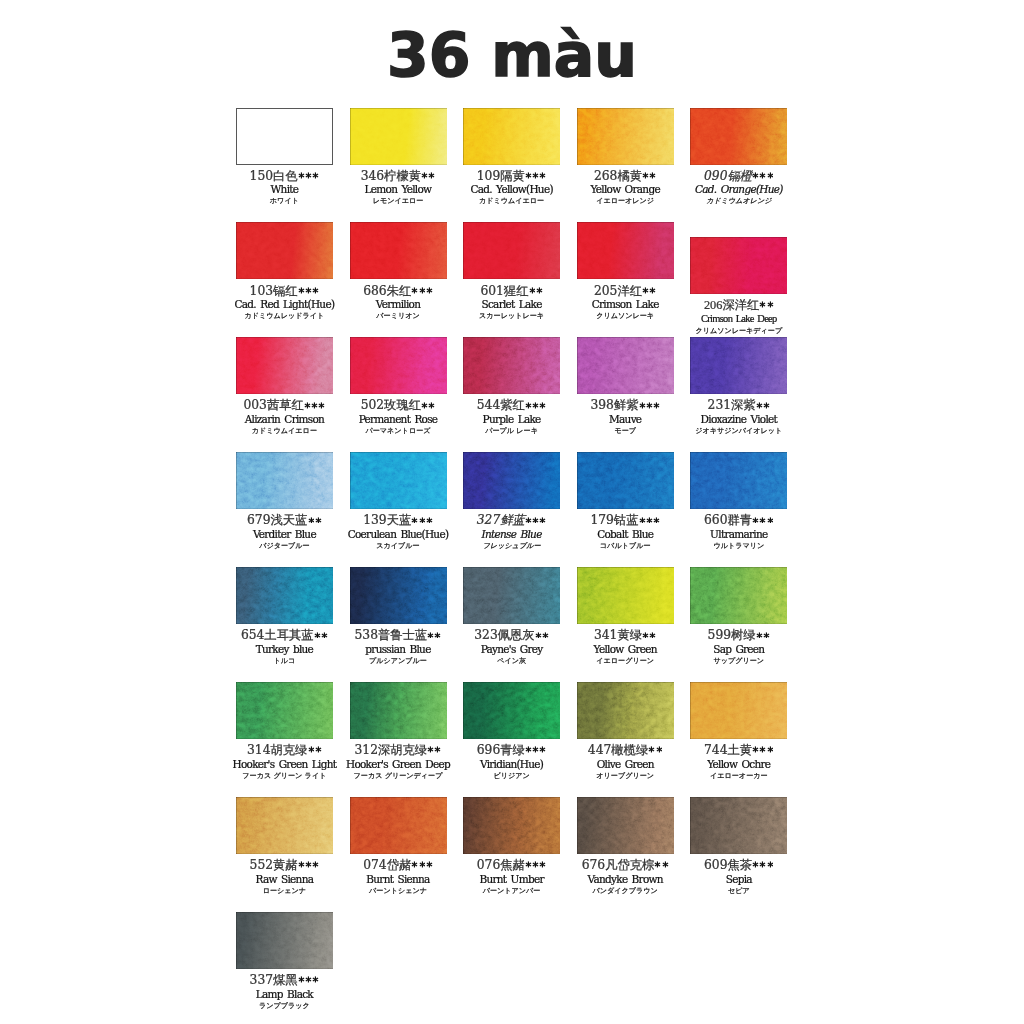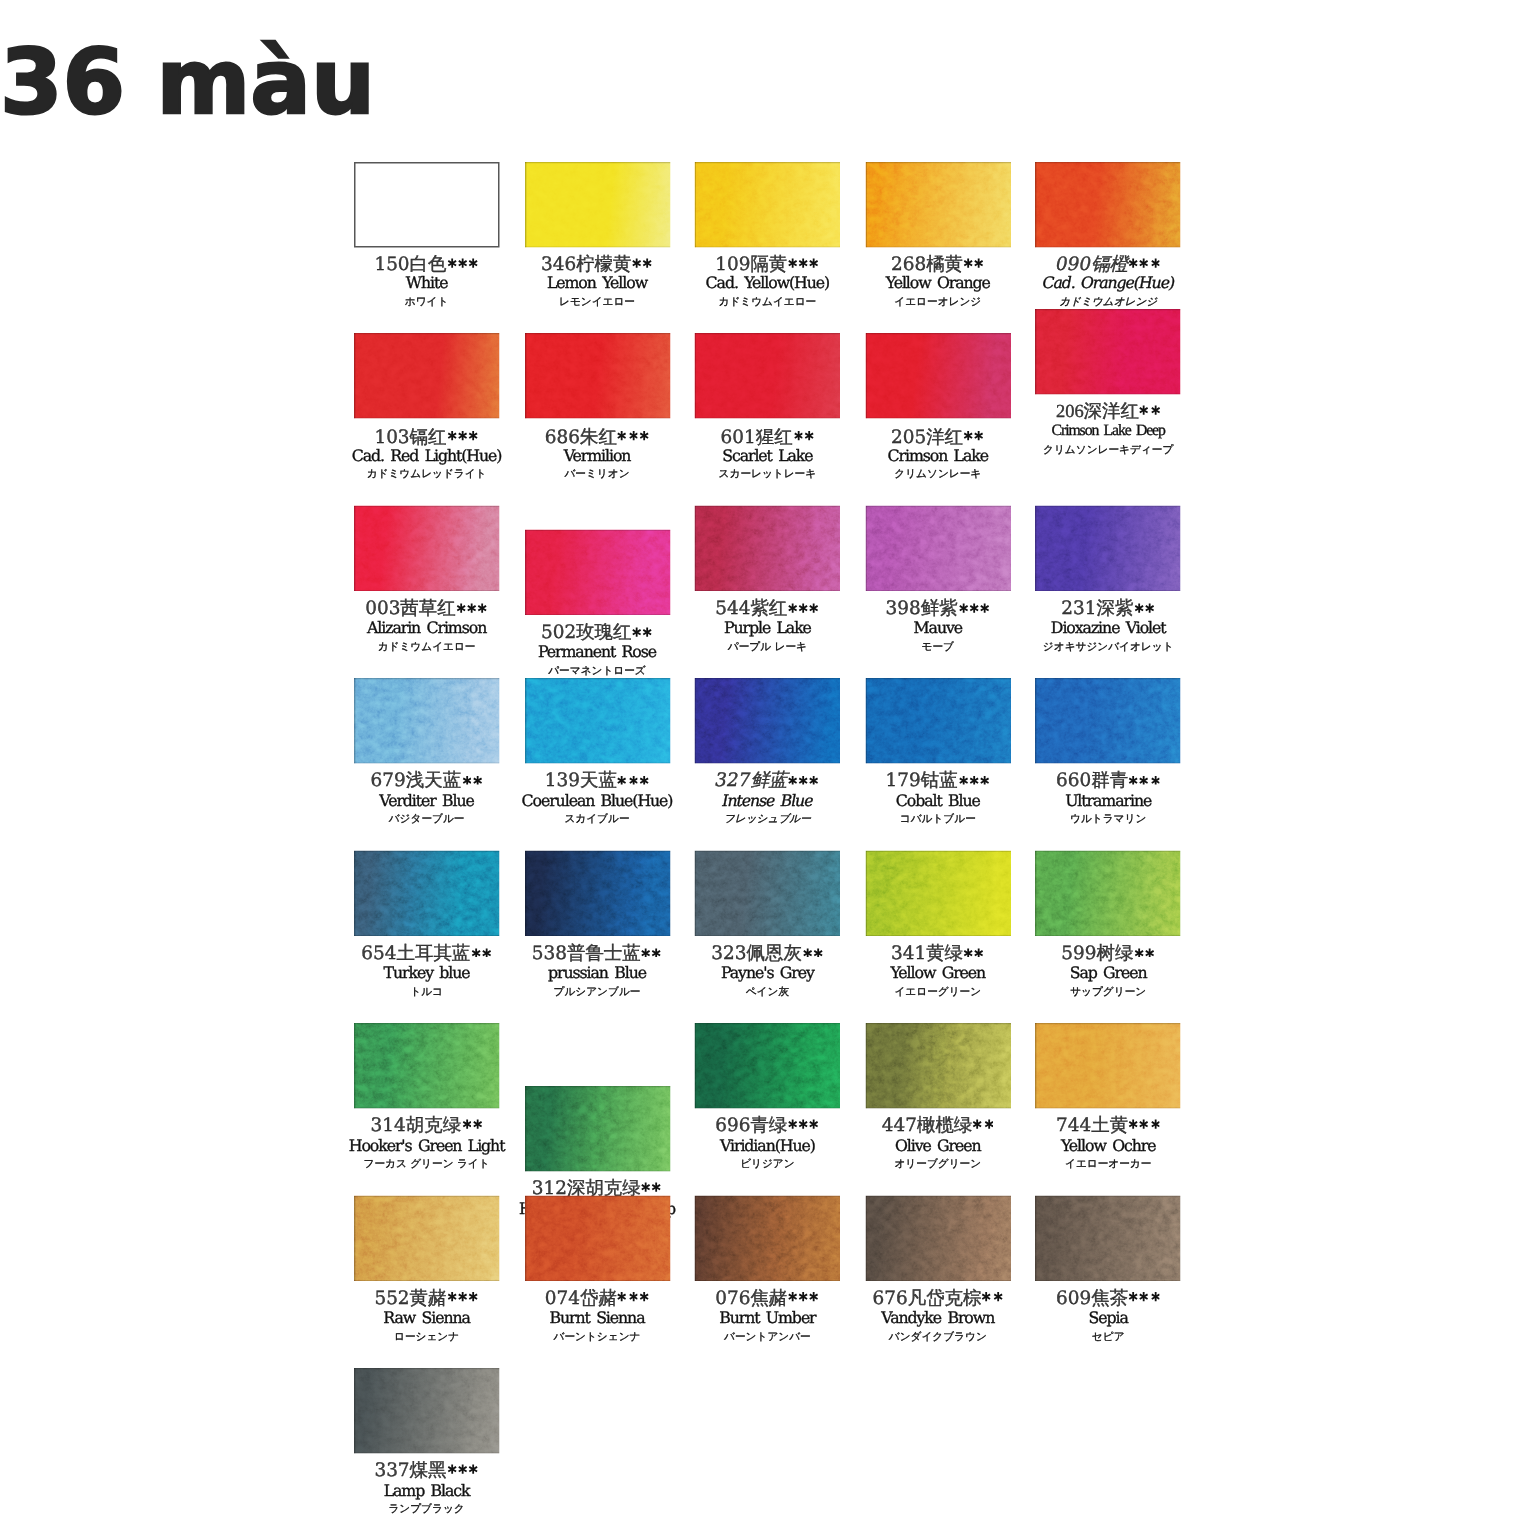--- a/index.html
+++ b/index.html
@@ -1,20 +1,20 @@
 <!DOCTYPE html>
 <html><head>
 <meta charset="utf-8">
 <title>36 mau</title>
 <style>
   html,body{margin:0;padding:0;}
   body{width:1024px;height:1024px;background:#ffffff;overflow:hidden;
        font-family:"DejaVu Serif",serif;}
   #page{position:relative;width:1024px;height:1024px;}
-  #title{position:absolute;left:0;top:24.5px;width:1024px;text-align:left;
+  #title{position:absolute;left:0;top:24.5px;width:1024px;text-align:center;
          font-family:"DejaVu Sans",sans-serif;font-weight:bold;font-size:60px;
          color:#262626;line-height:1;-webkit-text-stroke:1.6px #262626;}
   .cell{position:absolute;}
   .sw{position:relative;width:97px;height:57px;overflow:hidden;}
   .sw .grad{position:absolute;left:0;top:0;right:0;bottom:0;}
   .sw .tex{position:absolute;left:0;top:0;right:0;bottom:0;mix-blend-mode:overlay;opacity:.85;}
   .sw .edge{position:absolute;left:0;top:0;right:0;bottom:0;box-shadow:inset 0.9px 0 0 rgba(0,0,0,.22), inset 0 0.9px 0 rgba(0,0,0,.18), inset 0 -0.7px 0 rgba(0,0,0,.12);}
   .sw.white{box-sizing:border-box;border:1.2px solid #575757;background:#fff;}
   .lbl{-webkit-text-stroke:0.22px #111;position:absolute;left:-24px;top:62.2px;width:145px;text-align:center;}
   .stars{display:inline-block;}
@@ -376,21 +376,21 @@
                 <g stroke="#111" stroke-width="3.5" stroke-linecap="butt">
                   <line x1="10" y1="1.2" x2="10" y2="18.8"></line>
                   <line x1="2.4" y1="5.6" x2="17.6" y2="14.4"></line>
                   <line x1="2.4" y1="14.4" x2="17.6" y2="5.6"></line>
                 </g>
               </svg></span></div>
           <div class="l2">Crimson Lake</div>
           <div class="l3">クリムソンレーキ</div>
         </div>
       </div>
-      <div class="cell" style="left: 690.3px; top: 206px; width: 97px; font-family: Liberation Serif, serif;">
+      <div class="cell" style="left: 690.3px; top: 237px; width: 97px; font-family: Liberation Serif, serif;">
         <div class="sw">
           <div class="grad" style="background: linear-gradient(96deg, rgb(215, 31, 48) 0%, rgb(215, 31, 48) 22%, rgb(218, 21, 73) 62%, rgb(218, 21, 73) 100%);"></div>
           <div class="tex" style="opacity: 0.637;"><svg width="97" height="57" viewBox="0 0 97 57" preserveAspectRatio="none">
 <defs>
 <filter id="wca1_4" x="0" y="0" width="100%" height="100%">
  <feTurbulence type="fractalNoise" baseFrequency="0.16 0.19" numOctaves="4" seed="62" stitchTiles="stitch" result="n1"></feTurbulence>
  <feColorMatrix in="n1" type="matrix" values="0 0 0 0 0.5  0 0 0 0 0.5  0 0 0 0 0.5  0.95 0.95 0.95 0 -0.95"></feColorMatrix>
  <feGaussianBlur stdDeviation="0.3"></feGaussianBlur>
 </filter>
 <filter id="wcb1_4" x="0" y="0" width="100%" height="100%">
@@ -458,21 +458,21 @@
                 <g stroke="#111" stroke-width="3.5" stroke-linecap="butt">
                   <line x1="10" y1="1.2" x2="10" y2="18.8"></line>
                   <line x1="2.4" y1="5.6" x2="17.6" y2="14.4"></line>
                   <line x1="2.4" y1="14.4" x2="17.6" y2="5.6"></line>
                 </g>
               </svg></span></div>
           <div class="l2">Alizarin Crimson</div>
           <div class="l3">カドミウムイエロー</div>
         </div>
       </div>
-      <div class="cell" style="left: 349.5px; top: 337.3px; width: 97px; margin-top: 16px;">
+      <div class="cell" style="left: 349.5px; top: 337.3px; width: 97px;">
         <div class="sw">
           <div class="grad" style="background: linear-gradient(96deg, rgb(224, 28, 60) 0%, rgb(224, 28, 60) 22%, rgb(224, 48, 128) 80%, rgb(224, 48, 128) 100%);"></div>
           <div class="tex" style="opacity: 0.637;"><svg width="97" height="57" viewBox="0 0 97 57" preserveAspectRatio="none">
 <defs>
 <filter id="wca2_1" x="0" y="0" width="100%" height="100%">
  <feTurbulence type="fractalNoise" baseFrequency="0.16 0.19" numOctaves="4" seed="30" stitchTiles="stitch" result="n1"></feTurbulence>
  <feColorMatrix in="n1" type="matrix" values="0 0 0 0 0.5  0 0 0 0 0.5  0 0 0 0 0.5  0.95 0.95 0.95 0 -0.95"></feColorMatrix>
  <feGaussianBlur stdDeviation="0.3"></feGaussianBlur>
 </filter>
 <filter id="wcb2_1" x="0" y="0" width="100%" height="100%">
@@ -1064,21 +1064,21 @@
                 <g stroke="#111" stroke-width="3.5" stroke-linecap="butt">
                   <line x1="10" y1="1.2" x2="10" y2="18.8"></line>
                   <line x1="2.4" y1="5.6" x2="17.6" y2="14.4"></line>
                   <line x1="2.4" y1="14.4" x2="17.6" y2="5.6"></line>
                 </g>
               </svg></span></div>
           <div class="l2">Hooker's Green Light</div>
           <div class="l3">フーカス グリーン ライト</div>
         </div>
       </div>
-      <div class="cell" style="left: 349.5px; top: 682px; width: 118px; margin-top: 42px;">
+      <div class="cell" style="left: 349.5px; top: 682px; width: 118px;">
         <div class="sw">
           <div class="grad" style="background: linear-gradient(96deg, rgb(31, 94, 59) 0%, rgb(31, 94, 59) 18%, rgb(99, 180, 79) 100%, rgb(99, 180, 79) 100%);"></div>
           <div class="tex" style="opacity: 0.85;"><svg width="97" height="57" viewBox="0 0 97 57" preserveAspectRatio="none">
 <defs>
 <filter id="wca5_1" x="0" y="0" width="100%" height="100%">
  <feTurbulence type="fractalNoise" baseFrequency="0.16 0.19" numOctaves="4" seed="51" stitchTiles="stitch" result="n1"></feTurbulence>
  <feColorMatrix in="n1" type="matrix" values="0 0 0 0 0.5  0 0 0 0 0.5  0 0 0 0 0.5  0.95 0.95 0.95 0 -0.95"></feColorMatrix>
  <feGaussianBlur stdDeviation="0.3"></feGaussianBlur>
 </filter>
 <filter id="wcb5_1" x="0" y="0" width="100%" height="100%">

